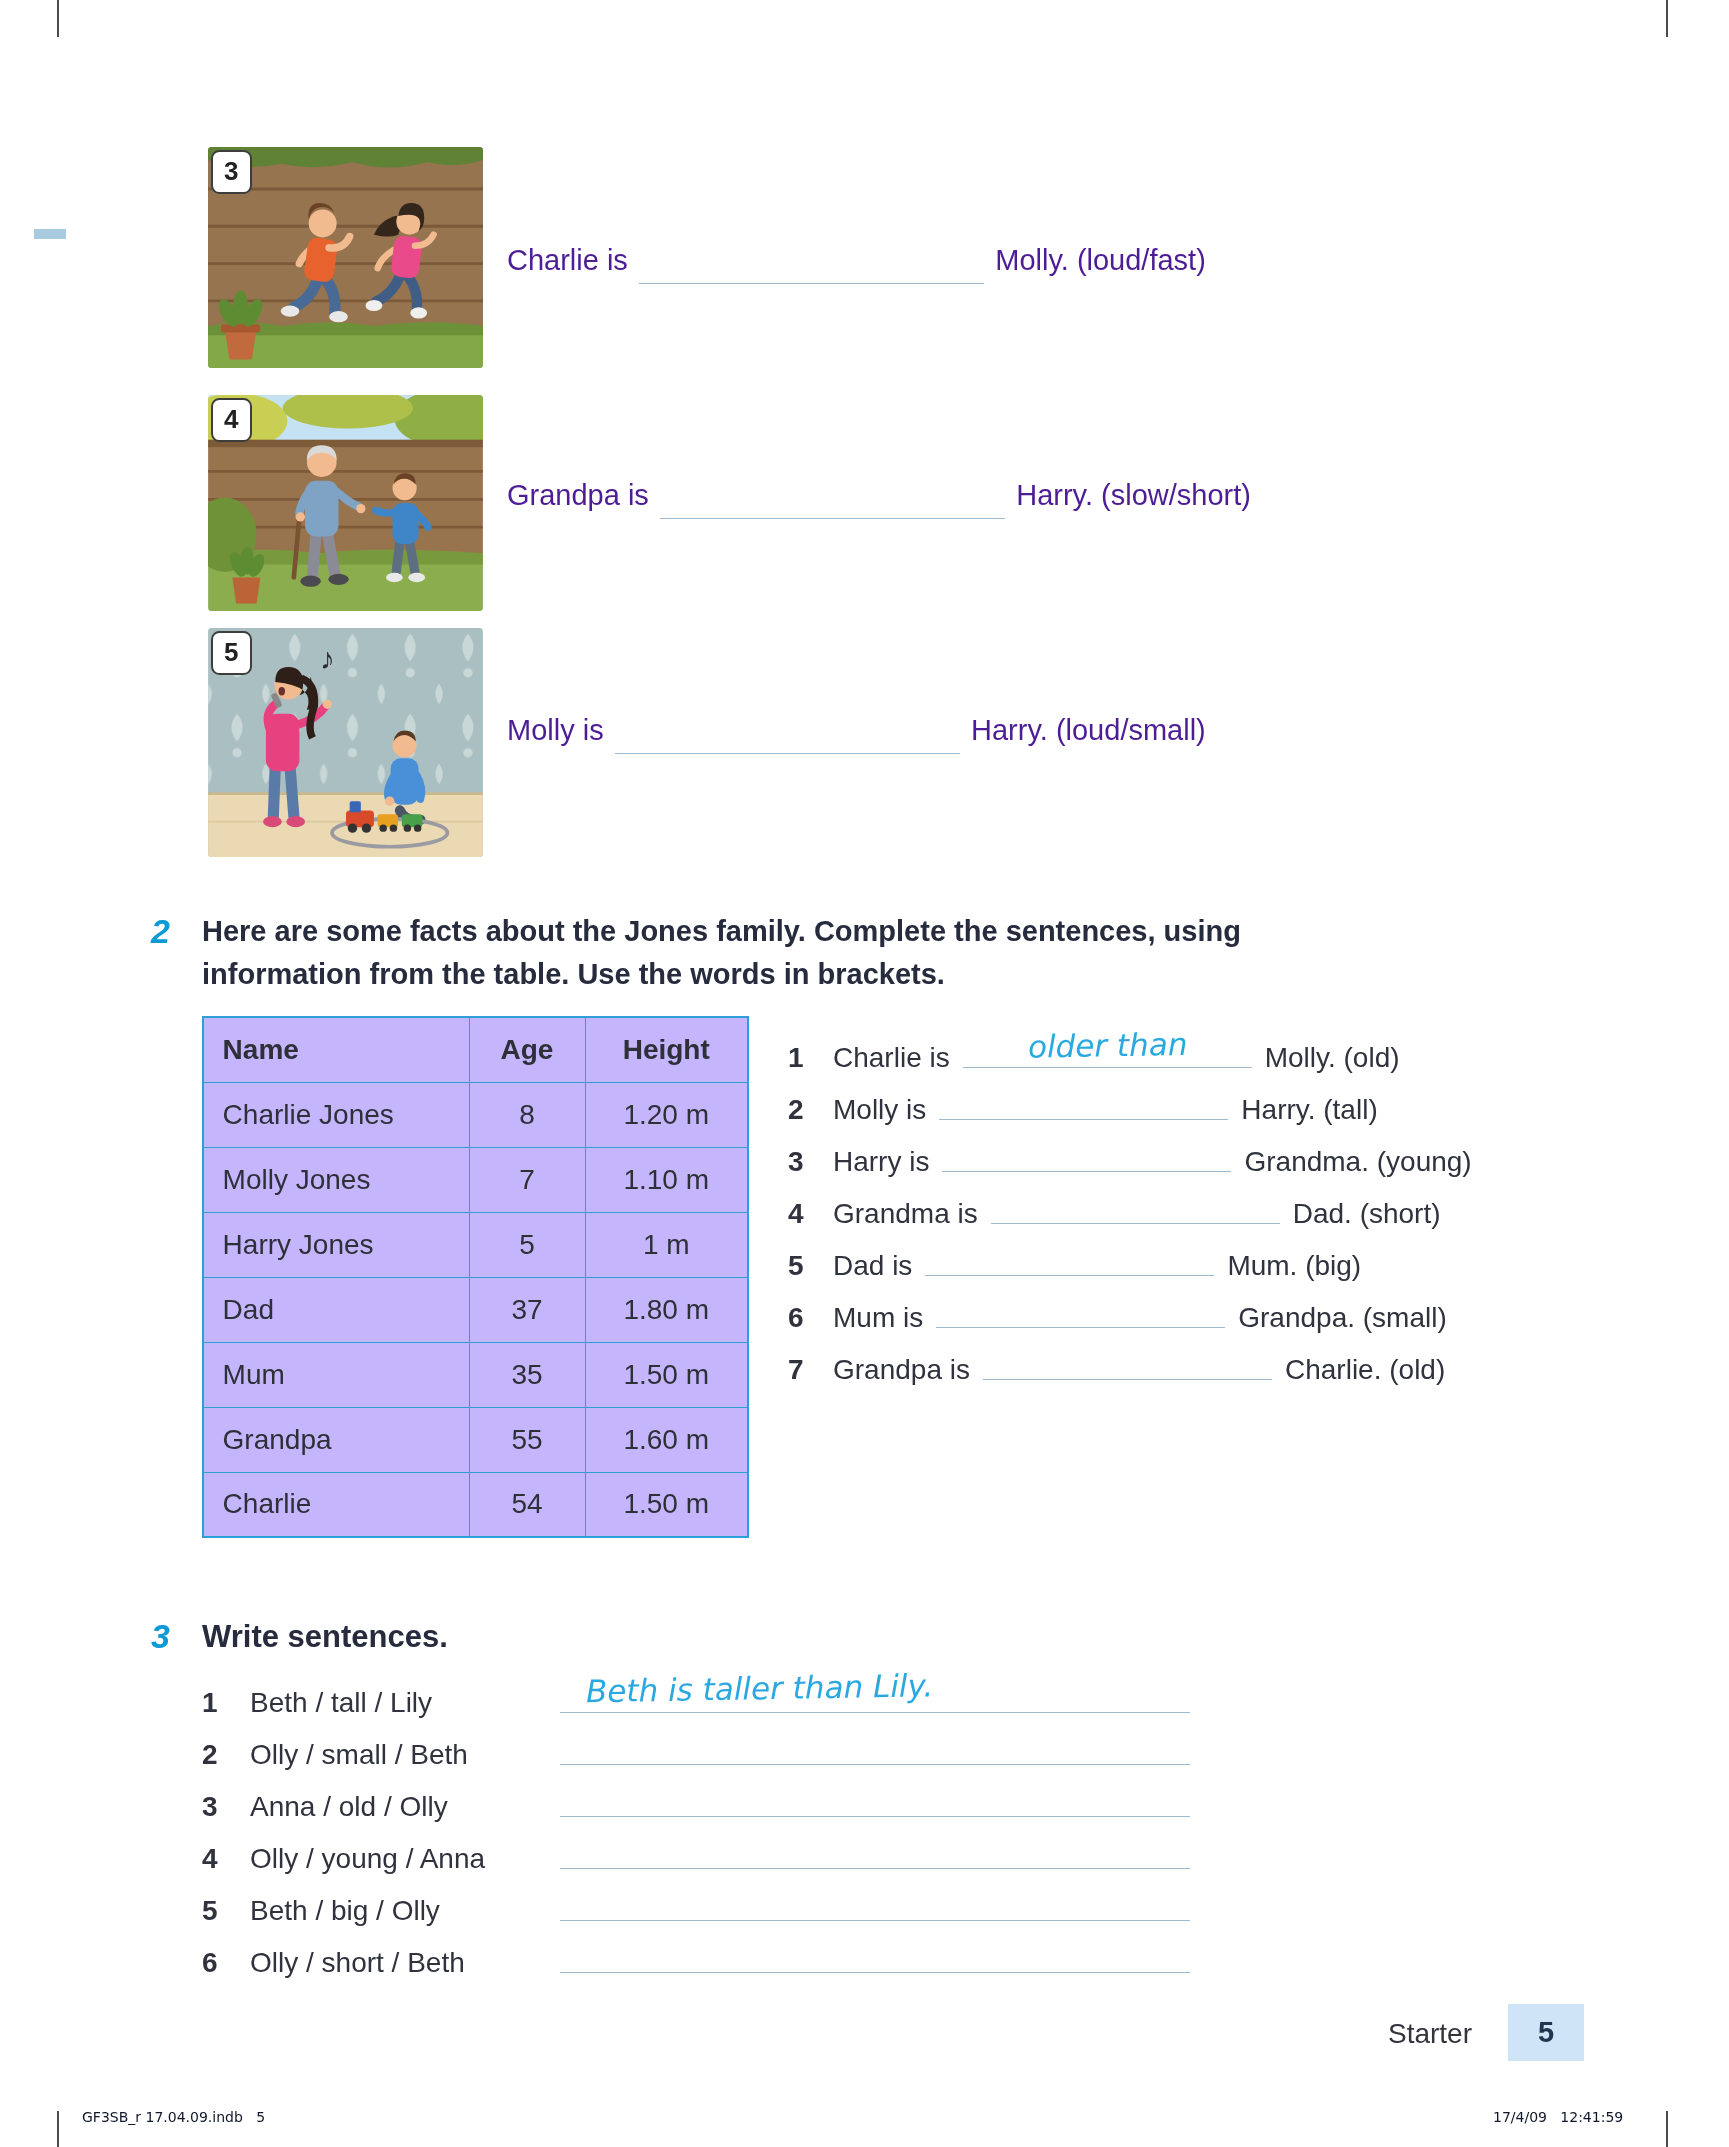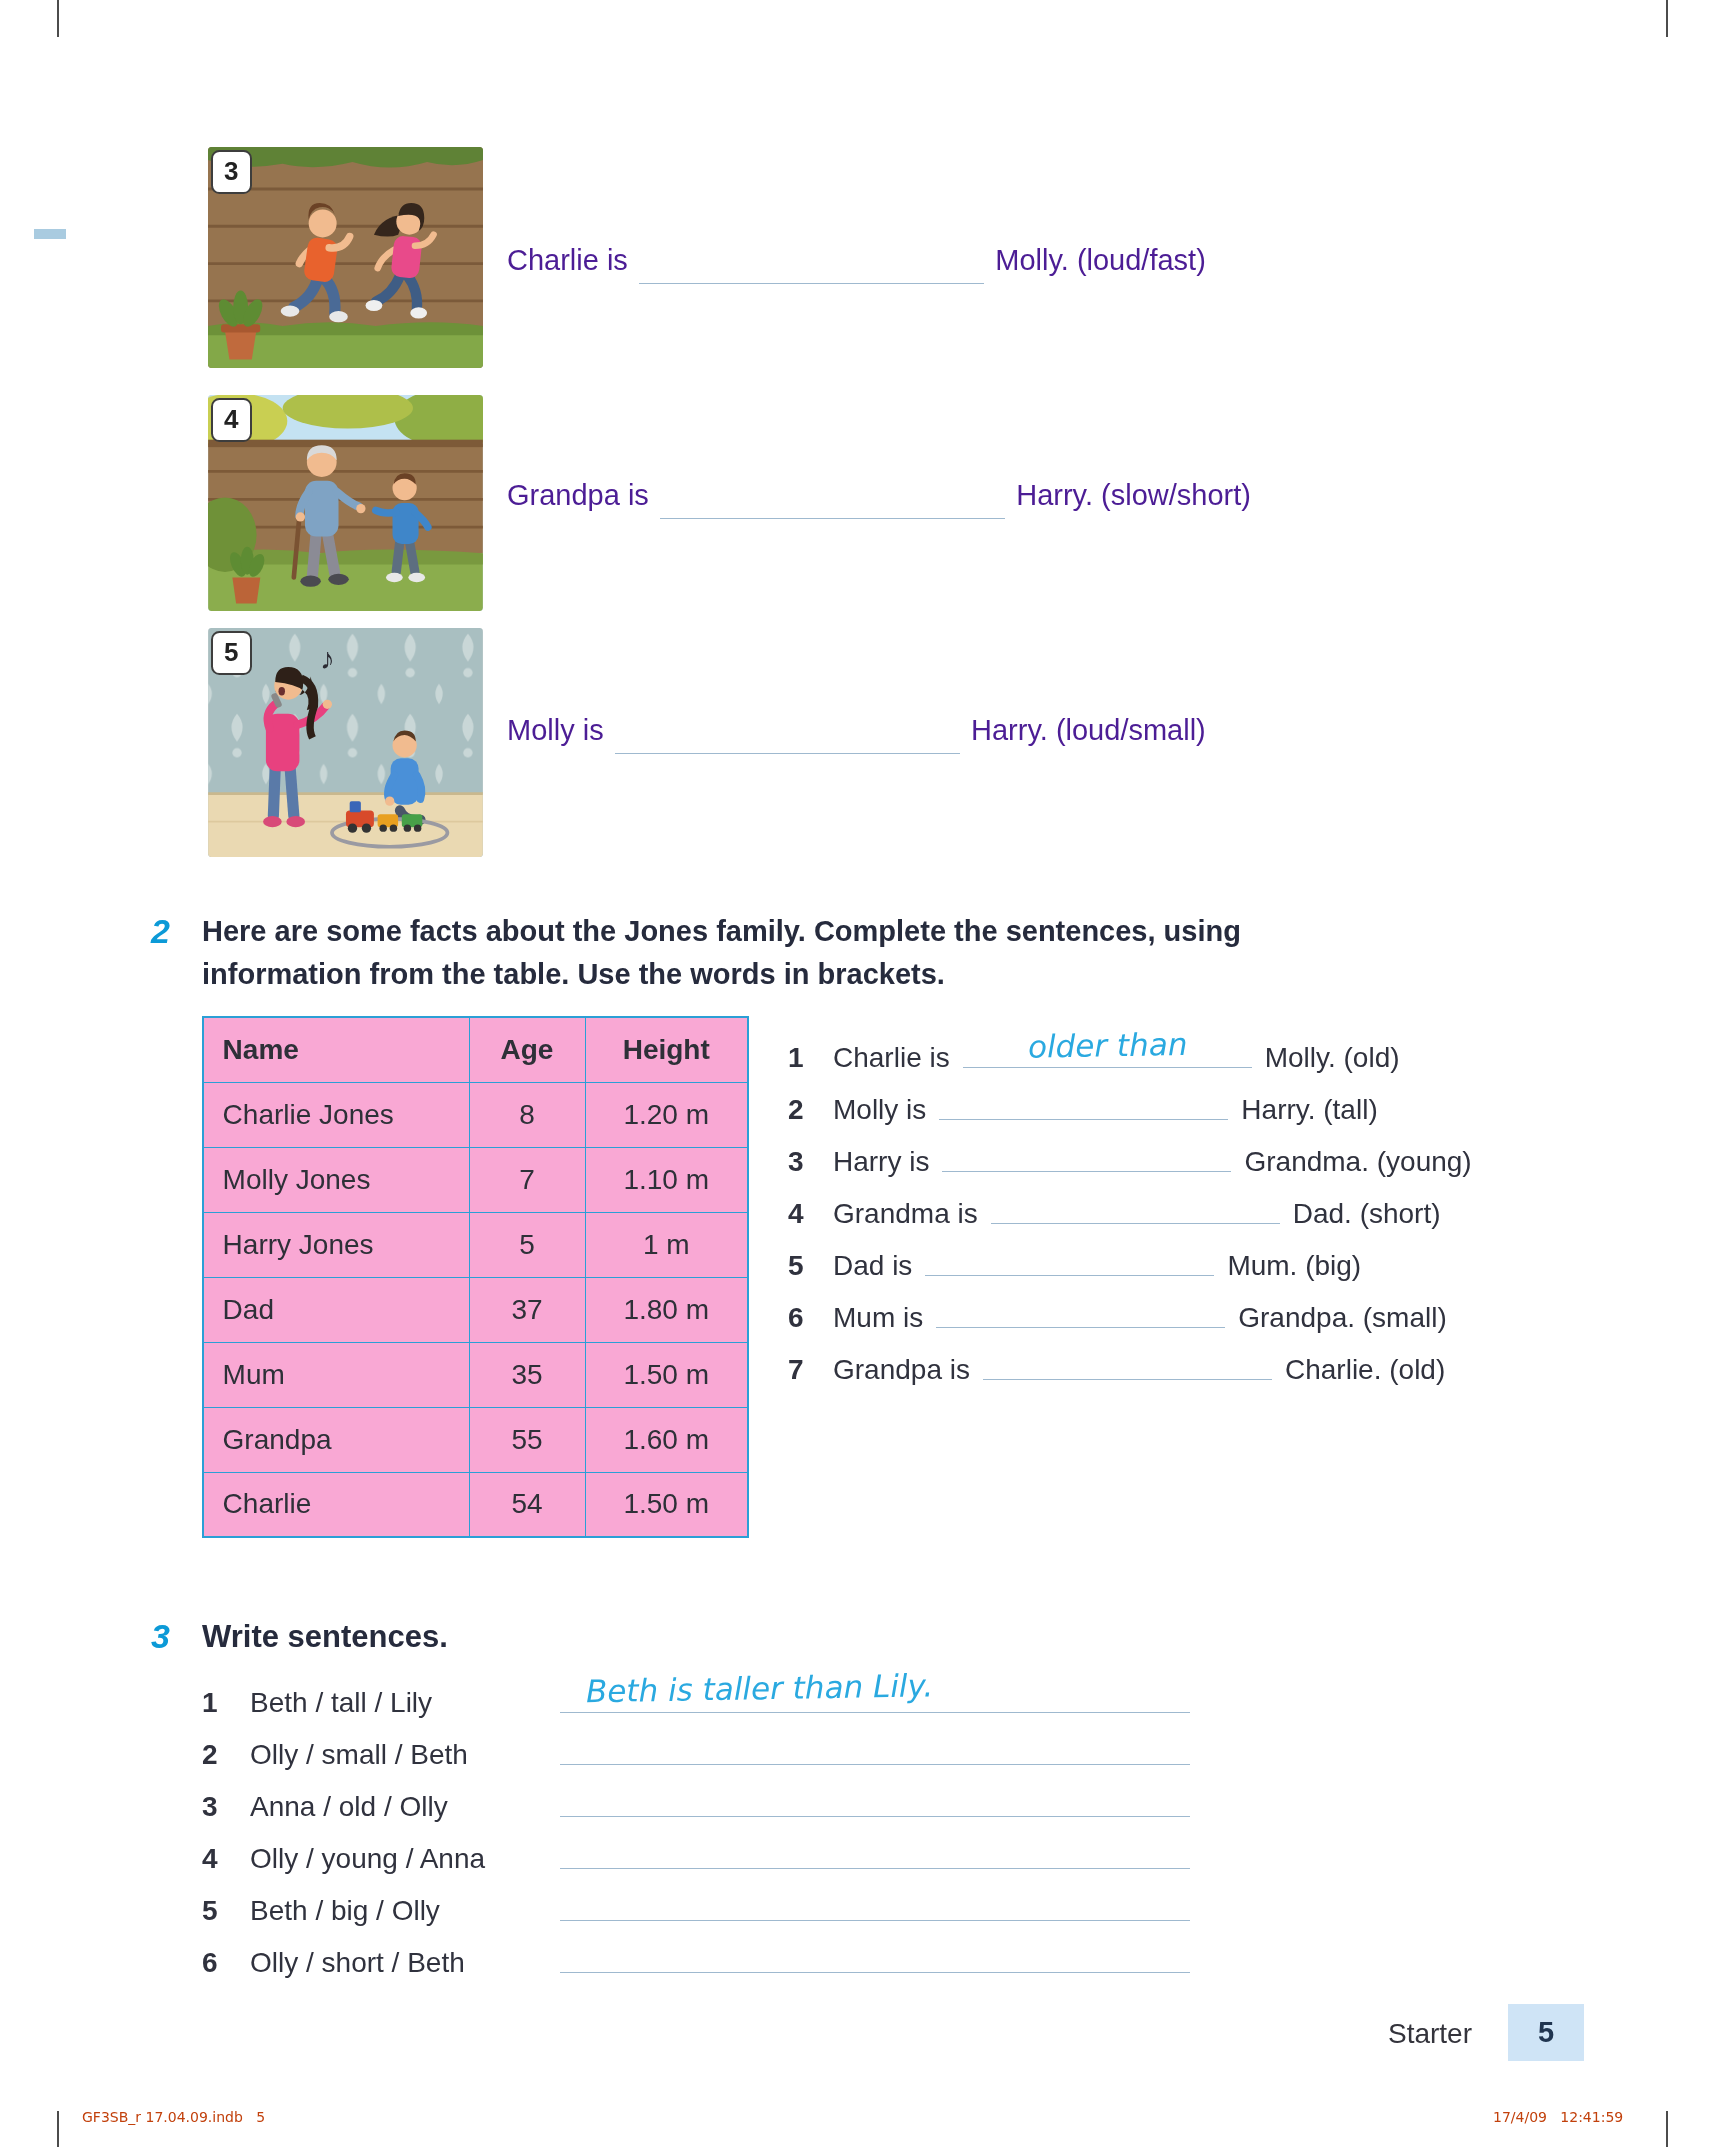--- a/index.html
+++ b/index.html
@@ -31,21 +31,21 @@
     color:#2aa9e0; font-size:31px; display:inline-block; transform:translateY(-3.7px) rotate(-1deg);
   }
 
   
   .ex-head { position:absolute; display:flex; }
   .ex-num { width:51px; color:#0c9ad7; font-weight:bold; font-style:italic; font-size:34px; line-height:43px; }
   .ex-instructions { font-weight:bold; font-size:29px; line-height:43px; color:#262b3d; white-space:nowrap; }
   .ex-title { font-weight:bold; font-size:31px; line-height:43px; color:#262b3d; }
 
   
-  .jones-table { position:absolute; left:202px; top:1016px; border-collapse:collapse; font-size:28px; color:#2e3038; background:#f9a8d4; }
+  .jones-table { position:absolute; left:202px; top:1016px; border-collapse:collapse; font-size:28px; color:#2e3038; background:#c4b5fd; }
   .jones-table th, .jones-table td { border:1.9px solid #2b9fd6; height:65px; }
   .jones-table { border:2.8px solid #2b9fd6; }
   .jones-table th { font-weight:bold; }
   .col-name { width:266px; text-align:left; padding:0 18.6px; }
   .col-age { width:116px; text-align:center;margin-top:12px; }
   .col-height { width:163px; text-align:center; }
 
   
   .ex2-sentences { position:absolute; left:788px; top:1022px; width:820px; }
   .s-row { display:flex; align-items:flex-end; height:52px; font-size:28px; white-space:nowrap; color:#30323e; }
@@ -59,21 +59,21 @@
   .e3-prompt { width:310px; }
   .e3-line { width:630px; height:39px; border-bottom:1.9px solid #9fb9cf; margin-bottom:5.6px; padding-left:26px; }
 
   
   .footer-section { position:absolute; left:1286px; top:2018px; width:186px; text-align:right; font-size:28px; color:#34343c; }
   .page-num-box {
     position:absolute; left:1508px; top:2004px; width:76px; height:57px;
     background:#cfe4f6; display:flex; align-items:center; justify-content:center;
     font-size:29px; font-weight:bold; color:#203550;
   }
-  .print-line { position:absolute; font-size:14px; color:#c2410c; font-family:"DejaVu Sans", sans-serif; }
+  .print-line { position:absolute; font-size:14px; color:#0f172a; font-family:"DejaVu Sans", sans-serif; }
 </style>
 </head>
 <body>
 
 <div class="page">
 
   <div class="crop" style="left:57px; top:0;"></div>
   <div class="crop" style="left:1666px; top:0;"></div>
   <div class="crop" style="left:57px; top:2111px;"></div>
   <div class="crop" style="left:1666px; top:2111px;"></div>

